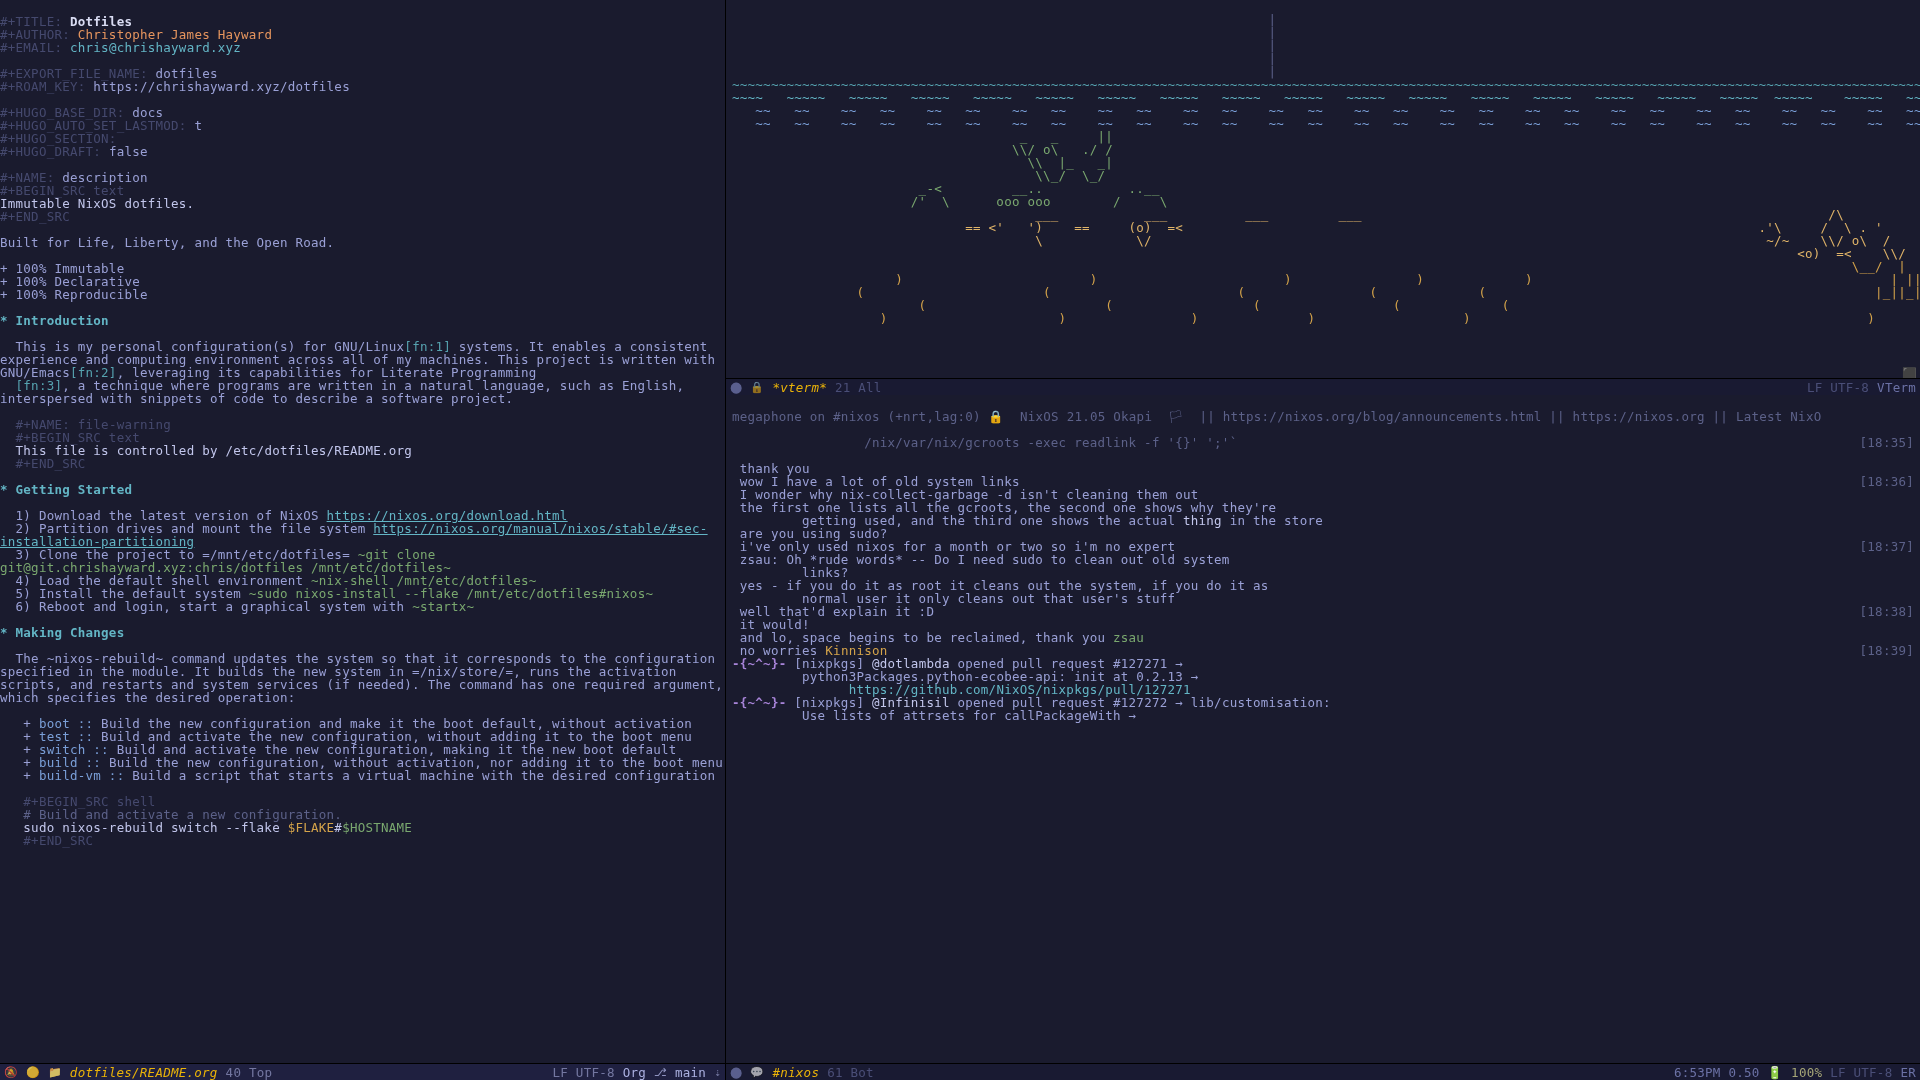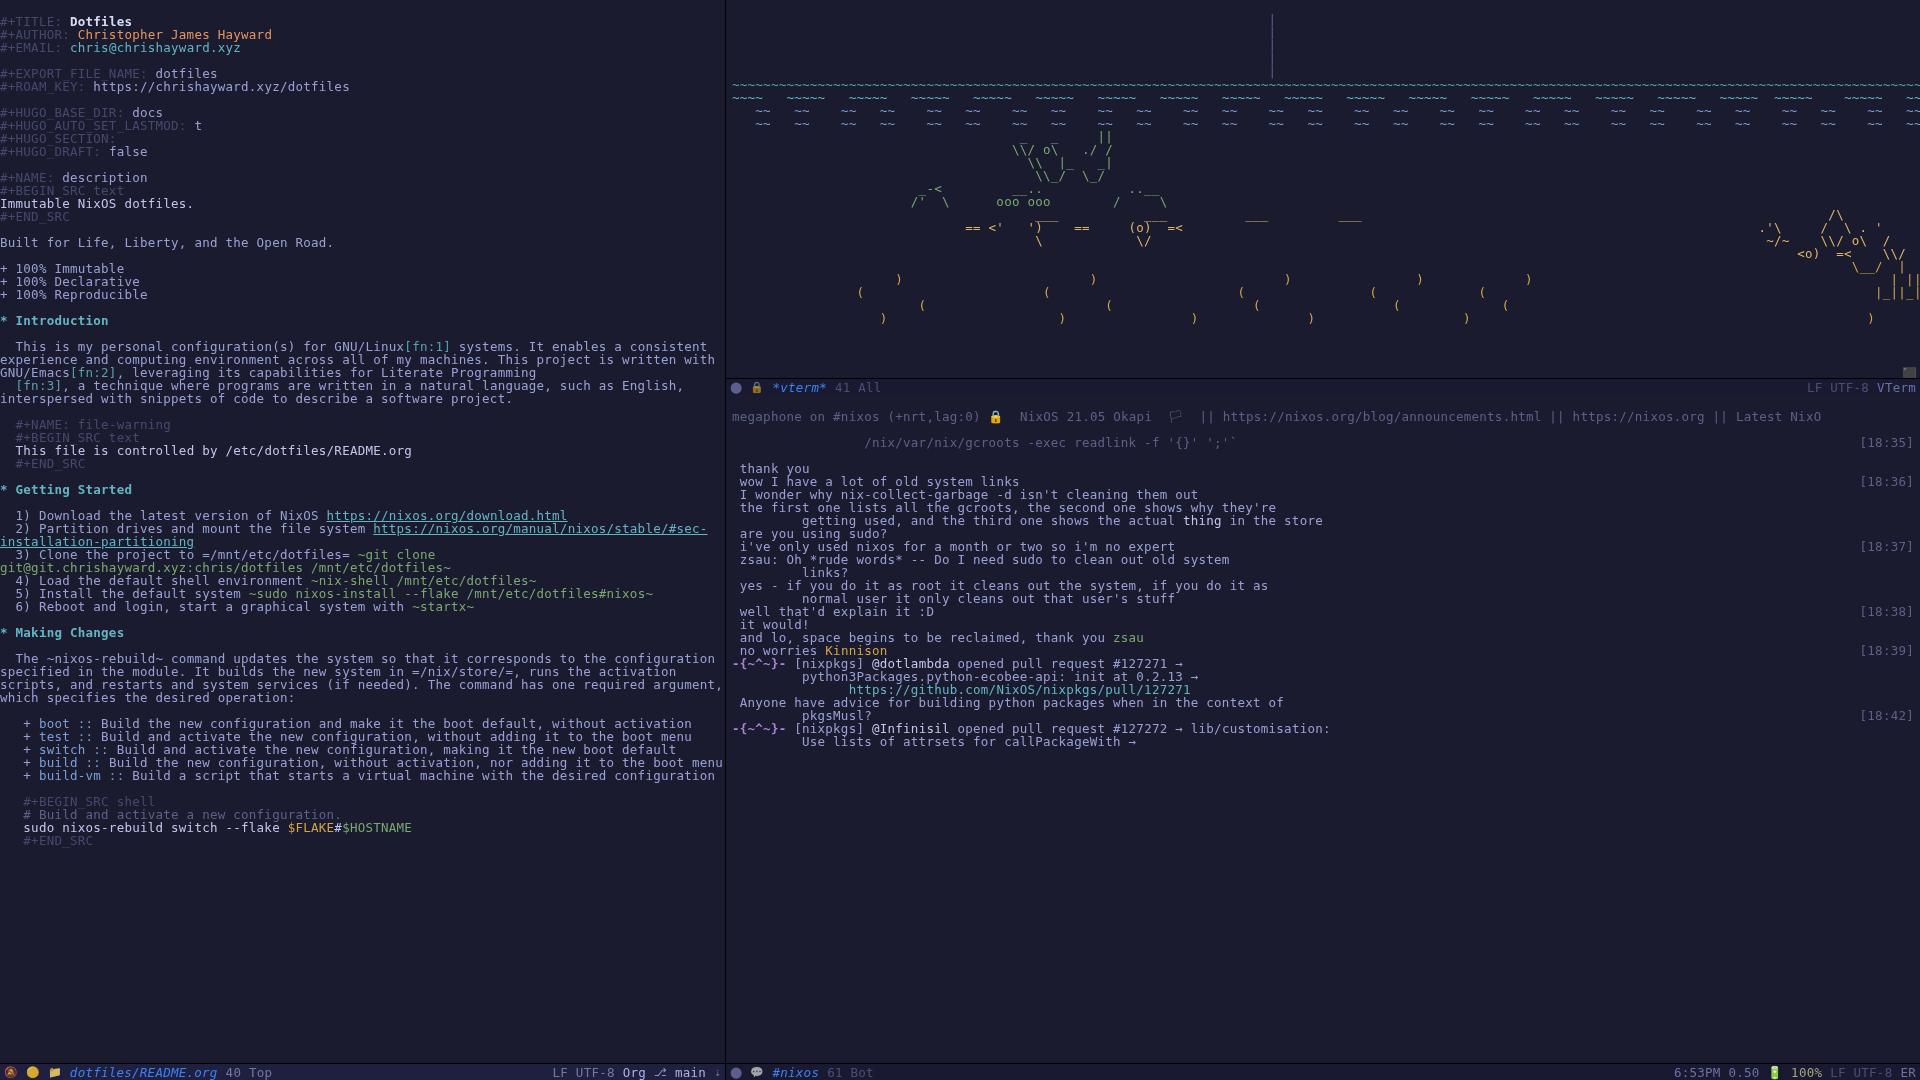--- a/index.html
+++ b/index.html
@@ -26,21 +26,21 @@
   .pane.top-right{grid-row:1;grid-column:2}
   .pane.bot-right{grid-row:2/4;grid-column:2}
   .buffer{padding:2px 0;white-space:pre;font-size:12.5px;line-height:13px}
   .modeline{position:absolute;bottom:0;left:0;right:0;height:17px;
     display:flex;align-items:center;padding:0 4px;gap:8px;
     background:var(--modeline-bg);color:var(--modeline-fg);
     border-top:1px solid #000;font-size:12.5px}
   .modeline.active{background:var(--modeline-active);color:#abb0e0}
   .modeline .spacer{flex:1}
   .modeline .icon{font-size:11px;opacity:.8}
-  .modeline .fname{font-style:italic;color:#3b82f6}
+  .modeline .fname{font-style:italic;color:#eab308}
   .modeline .muted{opacity:.6}
   .modeline .notif{color:var(--gold)}
   .modeline .battery-bad{color:#a5a577}
   .kw2{color:var(--fg-dim2)}
   .title{color:#d9dcf3;font-weight:600}
   .orange{color:var(--orange)}
   .cyan{color:var(--cyan)}
   .blue{color:var(--blue)}
   .fg{color:var(--fg)}
   .fgb{color:#c2c6ec}
@@ -184,37 +184,36 @@
 <span class="grass">                     )                        )                        )                )             )                                              | || |/   )                                       </span>
 <span class="grass">                (                       (                        (                (             (                                                  |_||_|    (                                         </span>
 <span class="grass">                        (                       (                  (                 (             (                                                            (                                      </span>
 <span class="grass">                   )                      )                )              )                   )                                                   )                                                    </span>
 </div>
     <div class="scroll-ind">⬛</div>
     <div class="modeline">
       <span class="icon">⬤</span>
       <span class="icon muted">🔒</span>
       <span class="fname">*vterm*</span>
-      <span class="muted">41 All</span>
+      <span class="muted">21 All</span>
       <span class="spacer"></span>
       <span class="muted">LF UTF-8</span>
       <span>VTerm</span>
     </div>
   </div>
 
   <div class="pane bot-right">
     <div class="erc">
 <div class="sys"><span>megaphone on #nixos (+nrt,lag:0) </span><span>🔒  </span><span>NixOS 21.05 Okapi  🏳  || https://nixos.org/blog/announcements.html || https://nixos.org || Latest NixO</span></div>
 <div class="sys"><span>                 /nix/var/nix/gcroots -exec readlink -f '{}' ';'`</span><span style="float:right">[18:35]</span></div>
 <div id="erc-lines"><div style="white-space: pre-wrap;"><span class="nick nickK"><kinnison></kinnison></span><span class="fg"> thank you</span></div><div style="white-space: pre-wrap;"><span class="nick nickK"><kinnison></kinnison></span><span class="fg"> wow I have a lot of old system links</span><span class="ts" style="float:right">[18:36]</span></div><div style="white-space: pre-wrap;"><span class="nick nickK"><kinnison></kinnison></span><span class="fg"> I wonder why nix-collect-garbage -d isn't cleaning them out</span></div><div style="white-space: pre-wrap;"><span class="nick nickZ"><zsau></zsau></span><span class="fg"> the first one lists all the gcroots, the second one shows why they're
          getting used, and the third one shows the actual <span class="bold fgb">thing</span> in the store</span></div><div style="white-space: pre-wrap;"><span class="nick nickZ"><zsau></zsau></span><span class="fg"> are you using sudo?</span></div><div style="white-space: pre-wrap;"><span class="nick nickZ"><zsau></zsau></span><span class="fg"> i've only used nixos for a month or two so i'm no expert</span><span class="ts" style="float:right">[18:37]</span></div><div style="white-space: pre-wrap;"><span class="nick nickK"><kinnison></kinnison></span><span class="fg"> zsau: Oh *rude words* -- Do I need sudo to clean out old system
          links?</span></div><div style="white-space: pre-wrap;"><span class="nick nickZ"><zsau></zsau></span><span class="fg"> yes - if you do it as root it cleans out the system, if you do it as
          normal user it only cleans out that user's stuff</span></div><div style="white-space: pre-wrap;"><span class="nick nickK"><kinnison></kinnison></span><span class="fg"> well that'd explain it :D</span><span class="ts" style="float:right">[18:38]</span></div><div style="white-space: pre-wrap;"><span class="nick nickZ"><zsau></zsau></span><span class="fg"> it would!</span></div><div style="white-space: pre-wrap;"><span class="nick nickK"><kinnison></kinnison></span><span class="fg"> and lo, space begins to be reclaimed, thank you <span class="bold nickZ">zsau</span></span></div><div style="white-space: pre-wrap;"><span class="nick nickZ"><zsau></zsau></span><span class="fg"> no worries <span class="bold nickK">Kinnison</span></span><span class="ts" style="float:right">[18:39]</span></div><div style="white-space: pre-wrap;"><span class="nick nickB">-{~^~}-</span><span class="fg"> [nixpkgs] <span class="bold fgb">@dotlambda</span> opened pull request #127271 →
-         python3Packages.python-ecobee-api: init at 0.2.13 →</span></div><div style="white-space: pre-wrap;">         <span class="fg">      <span class="url">https://github.com/NixOS/nixpkgs/pull/127271</span></span></div><div style="white-space: pre-wrap;"><span class="nick nickO"><orion></orion></span><span class="fg"> Anyone have advice for building python packages when in the context of
-         pkgsMusl?</span><span class="ts" style="float:right">[18:42]</span></div><div style="white-space: pre-wrap;"><span class="nick nickB">-{~^~}-</span><span class="fg"> [nixpkgs] <span class="bold fgb">@Infinisil</span> opened pull request #127272 → lib/customisation:
+         python3Packages.python-ecobee-api: init at 0.2.13 →</span></div><div style="white-space: pre-wrap;">         <span class="fg">      <span class="url">https://github.com/NixOS/nixpkgs/pull/127271</span></span></div><div style="white-space: pre-wrap;"><span class="nick nickB">-{~^~}-</span><span class="fg"> [nixpkgs] <span class="bold fgb">@Infinisil</span> opened pull request #127272 → lib/customisation:
          Use lists of attrsets for callPackageWith →</span></div></div>
     </div>
     <div class="modeline">
       <span class="icon">⬤</span>
       <span class="icon muted">💬</span>
       <span class="fname">#nixos</span>
       <span class="muted">61 Bot</span>
       <span class="spacer"></span>
       <span>6:53PM 0.50</span>
       <span class="battery-bad">🔋 100%</span>

